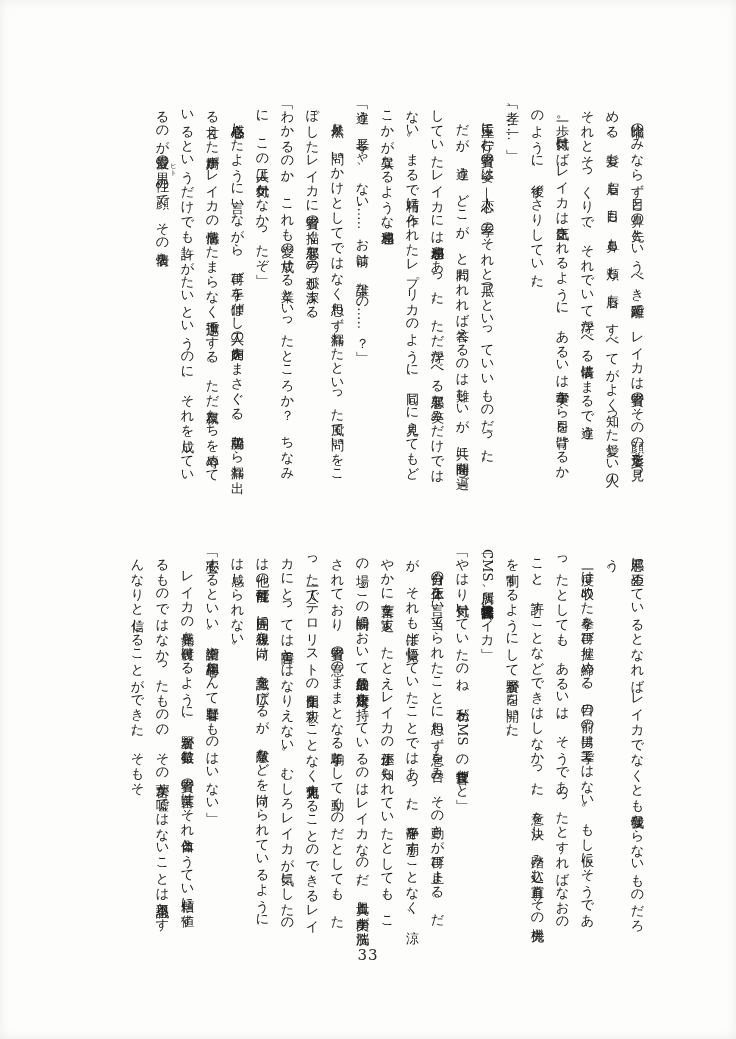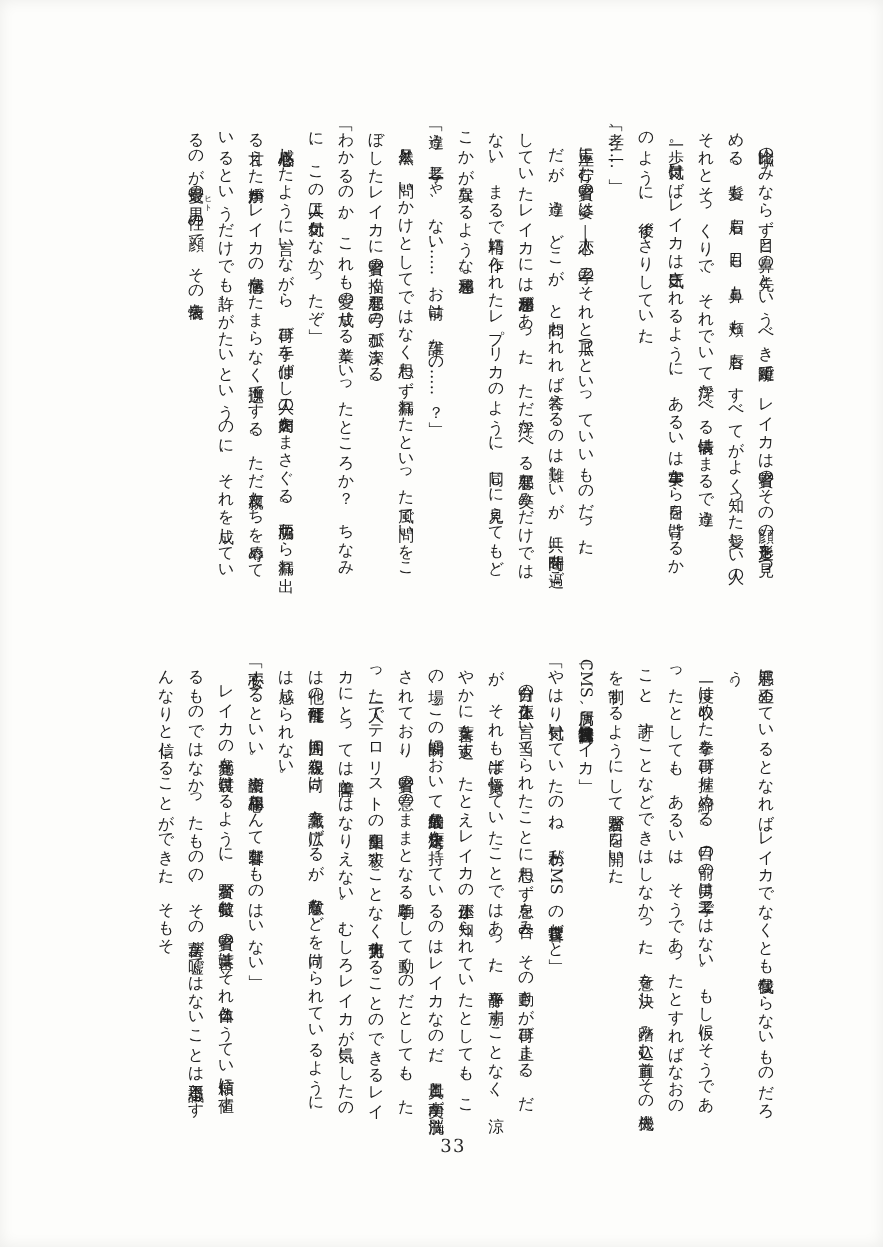--- a/index.html
+++ b/index.html
@@ -33,21 +33,21 @@
   .text-block p.indent { text-indent: 1em; }
   ruby rt {
     font-size: 6.5px;
     letter-spacing: 0;
   }
   .page-number {
     position: absolute;
     top: 946px;
     left: 348px;
     width: 40px;
-    text-align: right;
+    text-align: center;
     font-size: 15px;
     color: #2a2a2a;
     letter-spacing: 1px;
   }
 </style>
 </head>
 <body>
 
 <div class="book-page">
   <section class="text-block block-top">

